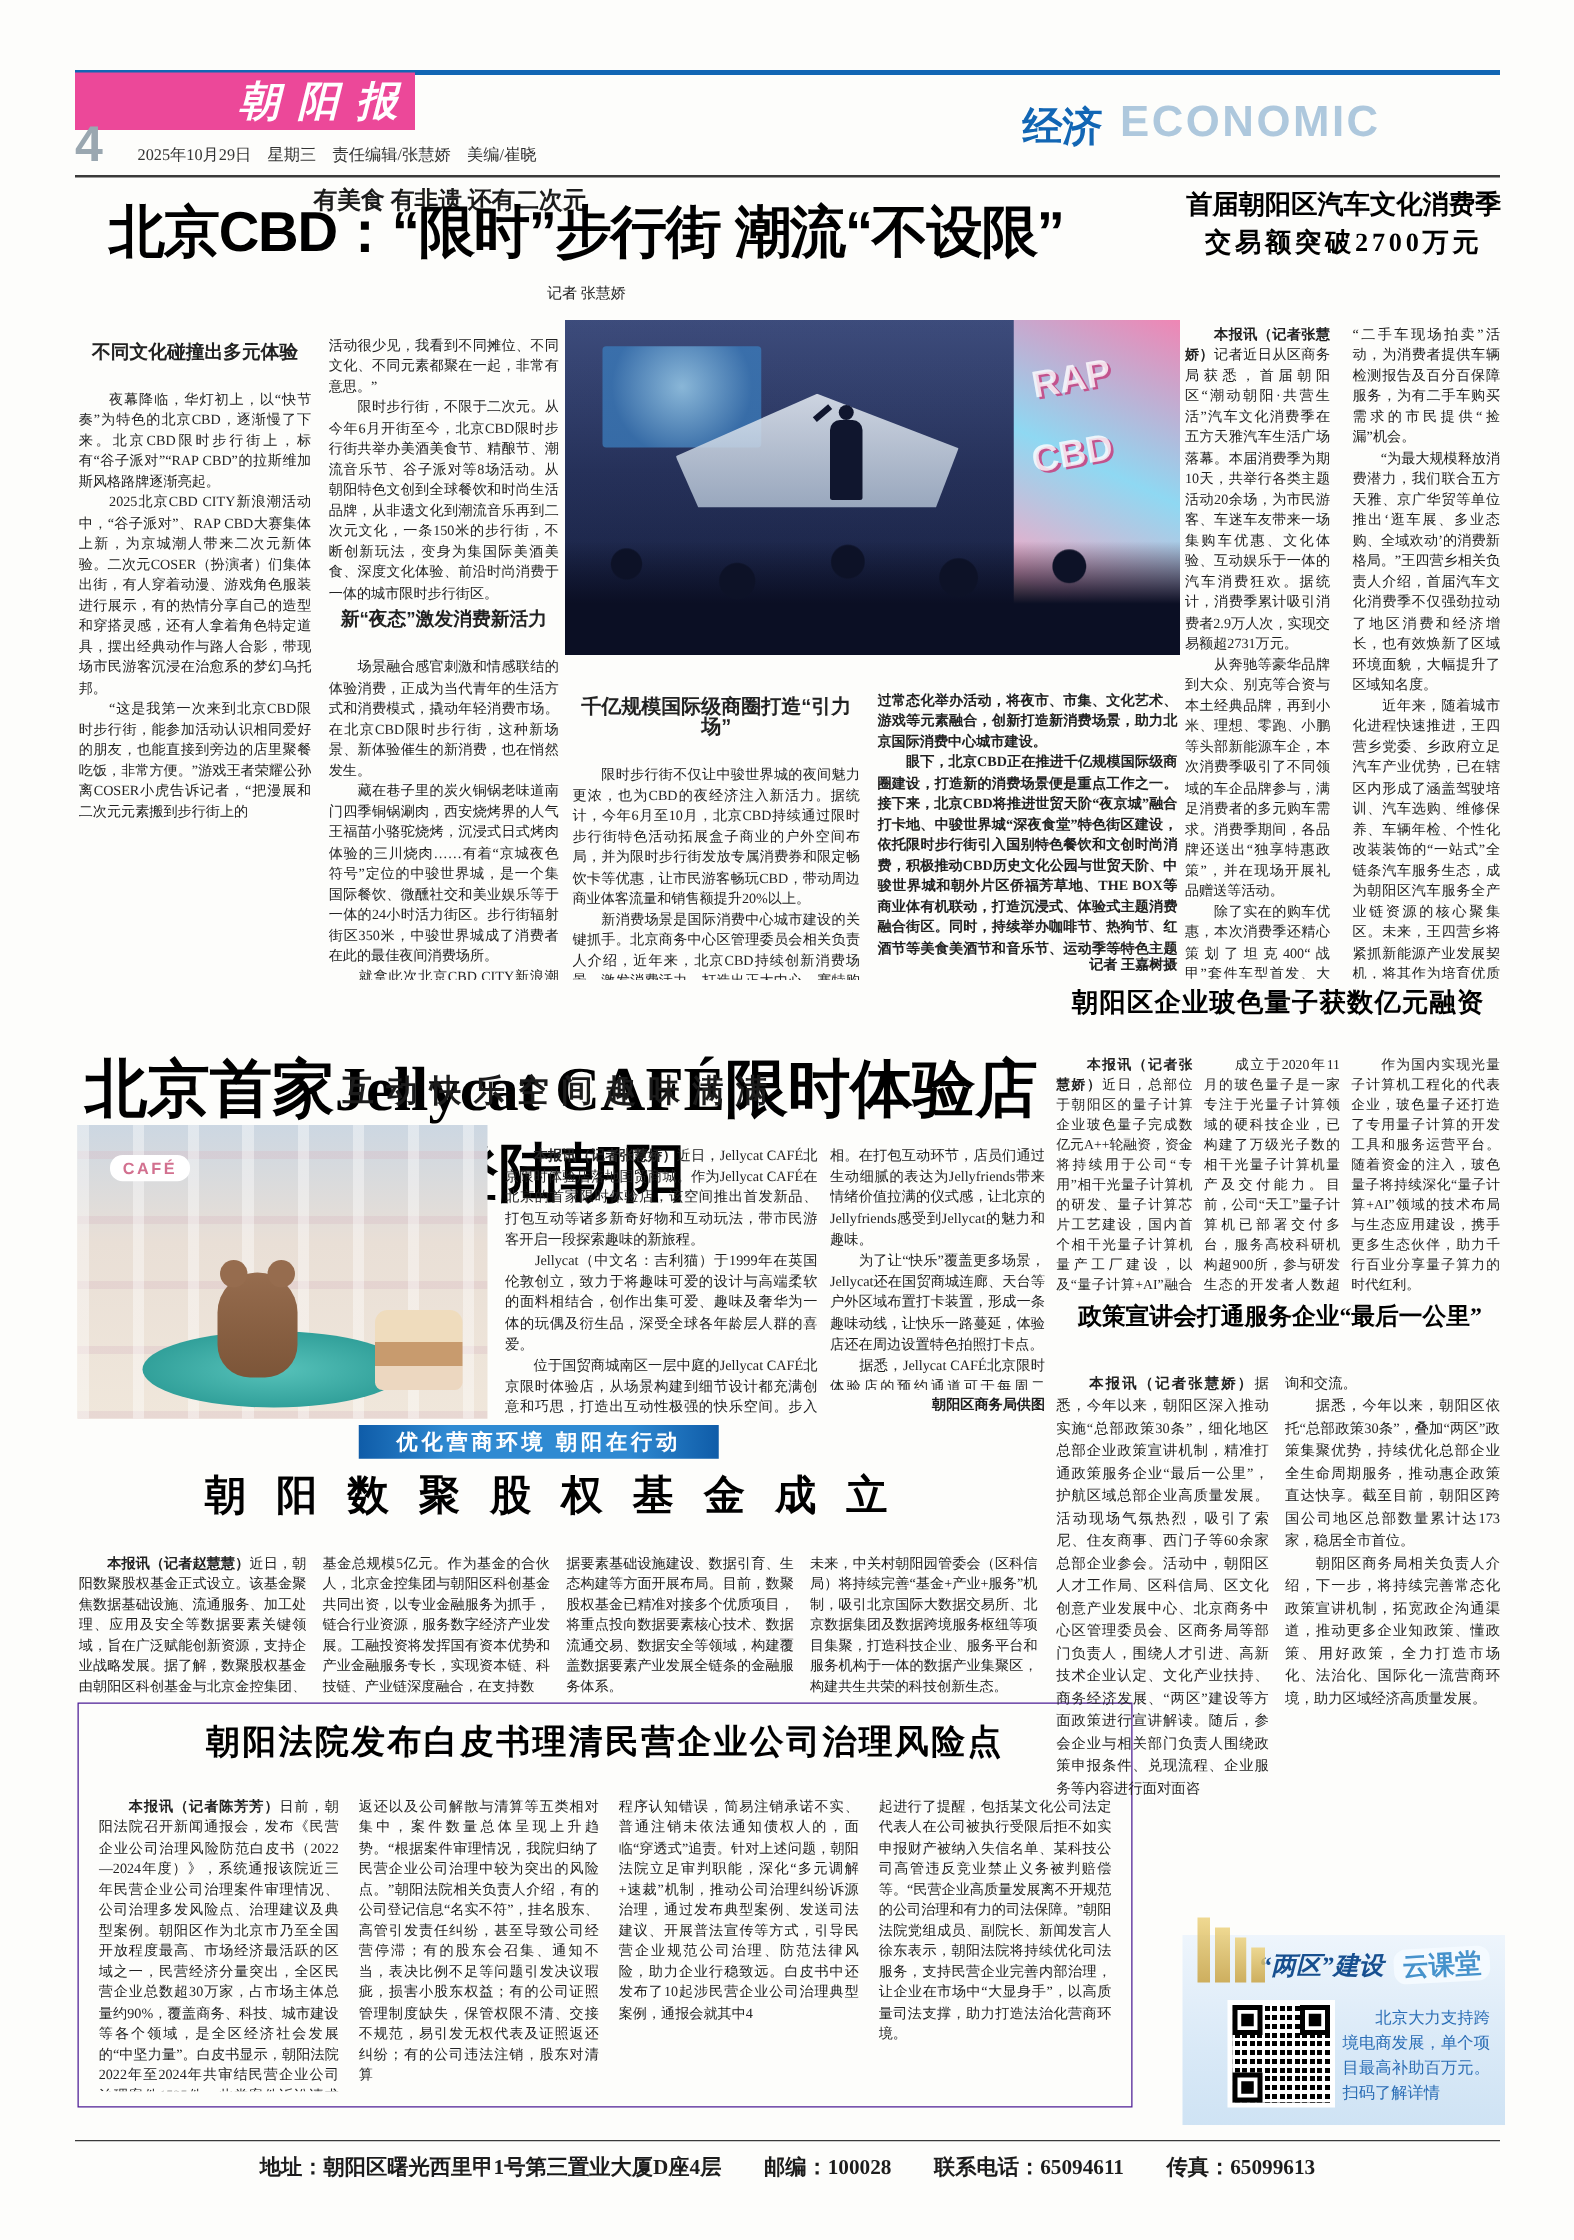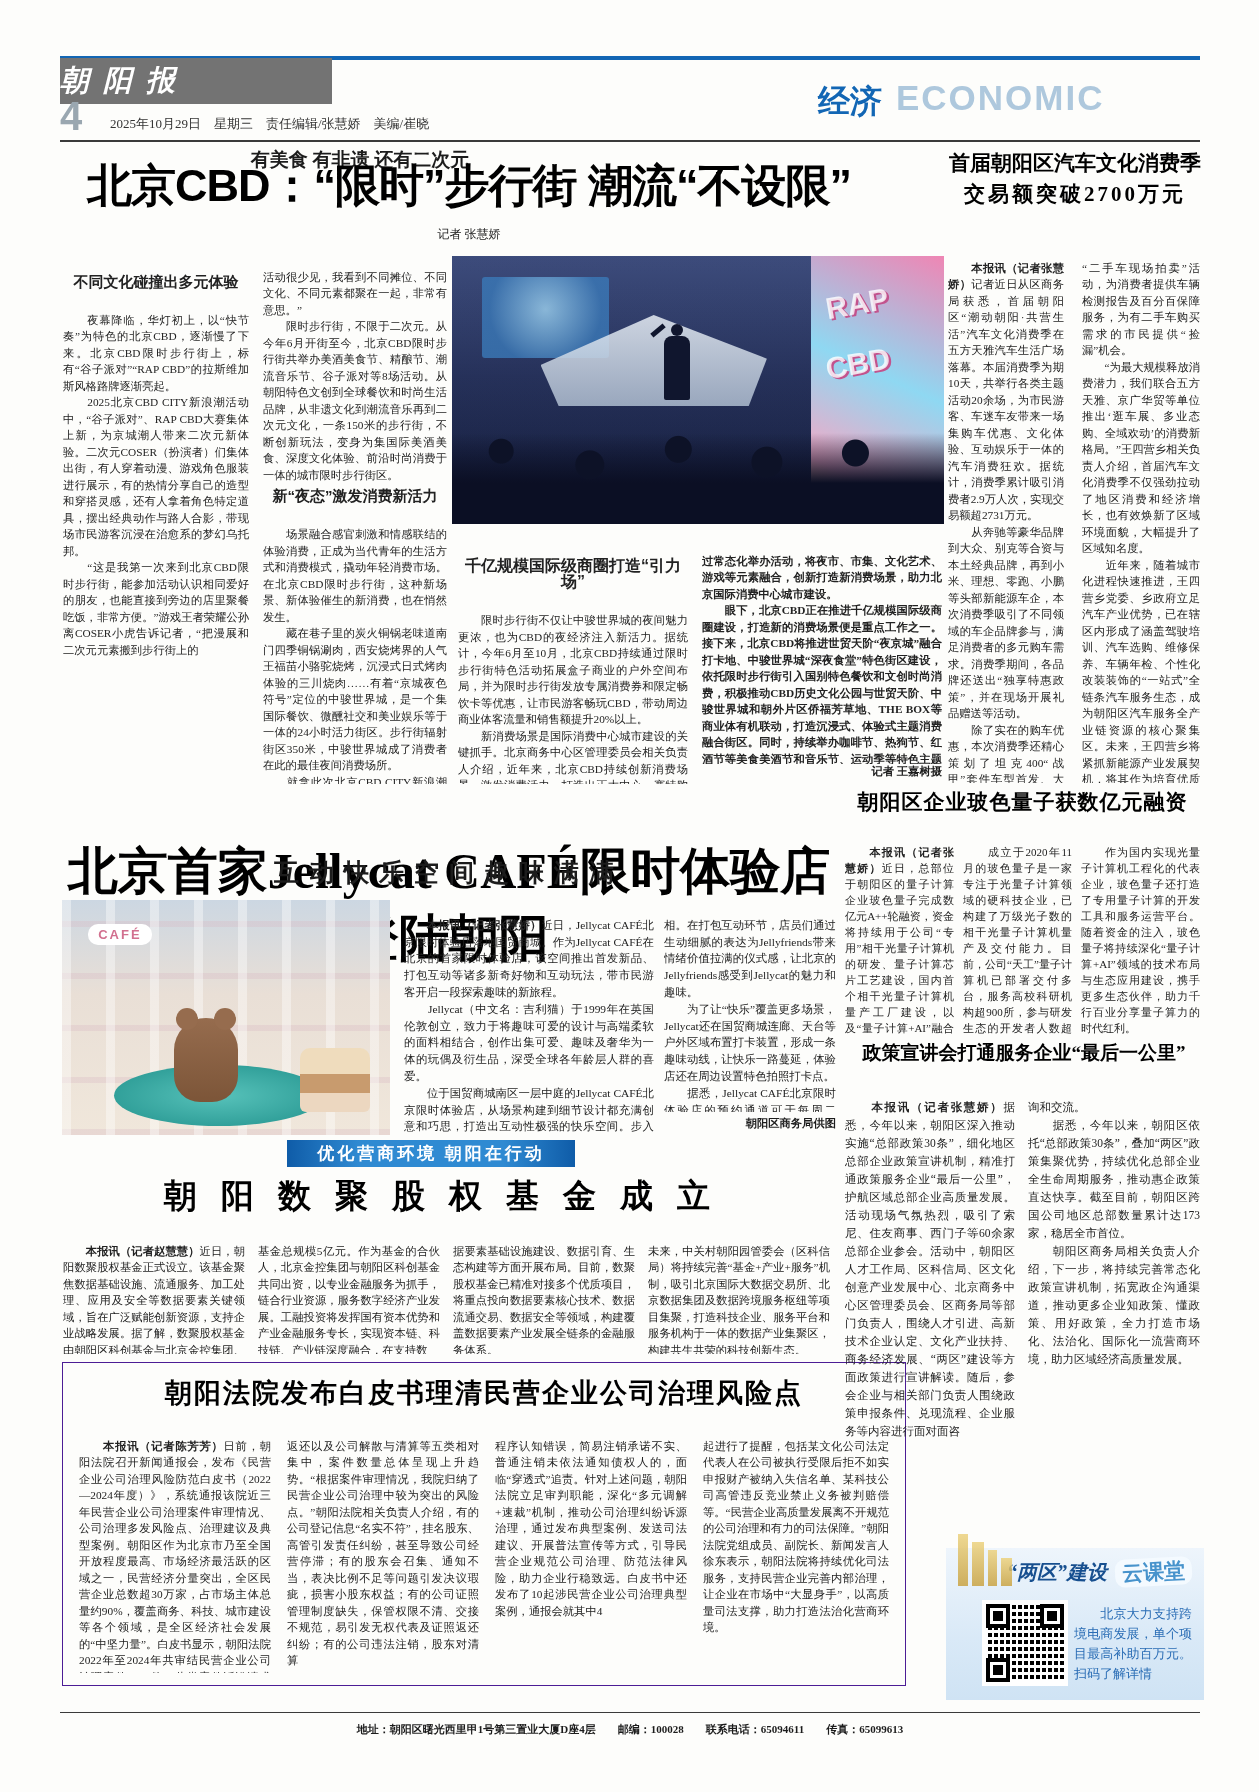--- a/index.html
+++ b/index.html
@@ -10,22 +10,22 @@
        overflow:hidden;color:#222;}
   .intro{font-weight:bold;}
   .subhd{font-weight:bold;font-size:15px;text-align:center;margin:5px 0;
          font-family:"Liberation Sans",sans-serif;white-space:normal;}
   .serif-hl{font-family:"Liberation Serif",serif;font-weight:900;color:#000;}
   .sans-hl{font-family:"Liberation Sans",sans-serif;font-weight:900;color:#000;}
   .center{text-align:center;}
   .credit{font-weight:bold;text-align:right;font-size:11.3px;}
   
   .blueline{background:#1266b4;}
-  .logo{background:#737373;color:#fff;display:flex;align-items:center;justify-content:flex-start;
-        font-size:29px;font-weight:bold;font-style:italic;letter-spacing:14px;
+  .logo{background:#ec4899;color:#fff;display:flex;align-items:center;justify-content:flex-end;
+        font-size:33px;font-weight:bold;font-style:italic;letter-spacing:14px;
         font-family:"Liberation Serif",serif;}
   
   .ph{position:absolute;overflow:hidden;}
   .stage{background:linear-gradient(180deg,#46549025 , transparent),linear-gradient(180deg,#3b4a78 0%,#232e55 45%,#121a38 100%);}
   .ph-screen{position:absolute;left:6%;top:8%;width:26%;height:30%;
      background:radial-gradient(circle at 50% 40%,#9fd4f2,#3a79b8 70%);opacity:.8;border-radius:3px;}
   .ph-tent{position:absolute;left:18%;top:22%;width:46%;height:34%;
      background:linear-gradient(180deg,#e8eef5,#aebdd0);clip-path:polygon(0 55%,50% 0,100% 48%,92% 100%,8% 100%);opacity:.85;}
   .ph-graffiti{position:absolute;right:0;top:0;width:27%;height:100%;
      background:linear-gradient(205deg,#ef86b4 0%,#8fd8f2 45%,#f2a9c6 80%,#e7c46a 100%);}
@@ -238,13 +238,13 @@
     <div class="qr-inner">
       <div class="finder f1"></div>
       <div class="finder f2"></div>
       <div class="finder f3"></div>
     </div>
   </div>
   <div class="cloud-text abs" style="left:128px;top:56px;width:118px;">　　北京大力支持跨境电商发展，单个项目最高补助百万元。扫码了解详情</div>
 </div>
 
 <div class="abs rule" style="left:60px;top:1712px;width:1140px;height:1px;"></div>
-<div class="abs center" style="left:60px;top:1722px;width:1140px;font-size:11px;font-weight:bold;">地址：朝阳区曙光西里甲1号第三置业大厦D座4层　　邮编：100028　　联系电话：65094611　　传真：65099613</div>
+<div class="abs center" style="left:60px;top:1722px;width:1140px;font-size:17px;font-weight:bold;">地址：朝阳区曙光西里甲1号第三置业大厦D座4层　　邮编：100028　　联系电话：65094611　　传真：65099613</div>
 
 </body></html>

